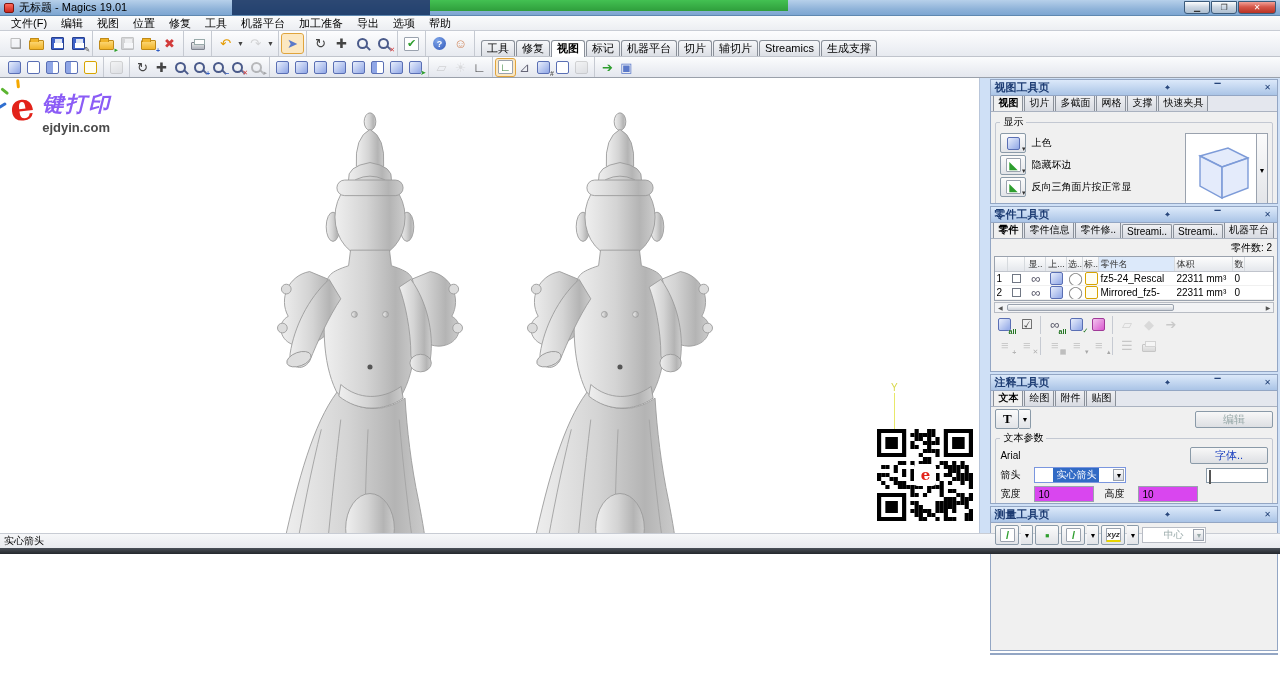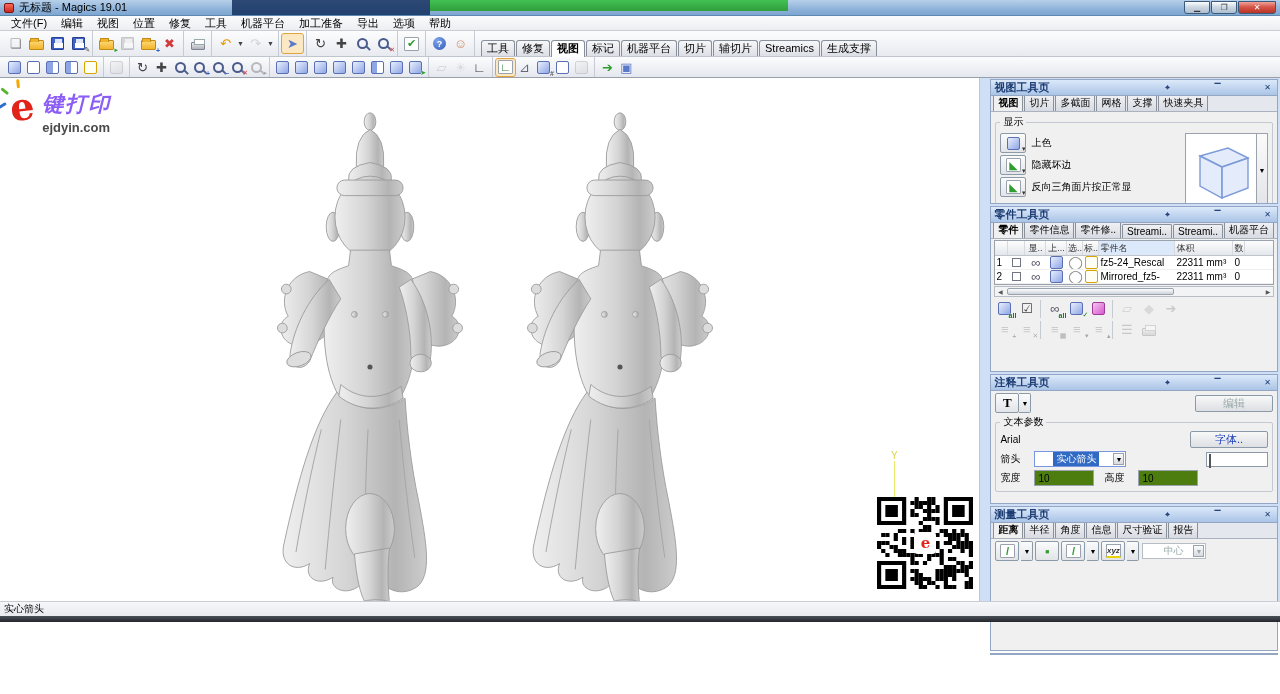--- a/index.html
+++ b/index.html
@@ -1,18 +1,18 @@
 <!DOCTYPE html>
 <html><head>
 <meta charset="utf-8">
 <style>
   * { margin:0; padding:0; box-sizing:border-box; }
   html,body { width:1280px; height:694px; overflow:hidden;
     font-family:"Liberation Sans","DejaVu Sans",sans-serif; font-size:11px; color:#000; }
-  #app { width:1280px; height:622px; display:flex; flex-direction:column; background:#eef2f8; }
+  #app { width:1280px; height:554px; display:flex; flex-direction:column; background:#eef2f8; }
 
   
   #titlebar { position:relative; height:16px; flex:0 0 16px;
     background:linear-gradient(#b7d0ea,#8fb3d9 60%,#7da6d2); border-bottom:1px solid #5f88b0;
     display:flex; align-items:center; padding:0 4px; overflow:hidden; }
   .deco-navy { position:absolute; left:232px; top:0; width:198px; height:100%; background:#14305e; opacity:.85; }
   .deco-green { position:absolute; left:430px; top:0; width:358px; height:11px; background:linear-gradient(#43c152,#2f9e3c); }
   #app-icon { width:10px; height:10px; background:linear-gradient(#ff6a5a,#c8281e); border:1px solid #7e150f; border-radius:2px; margin-right:5px; z-index:2; }
   #window-title { z-index:2; font-size:11px; }
   #win-controls { margin-left:auto; display:flex; gap:1px; z-index:3; }
@@ -141,21 +141,21 @@
   .formrow { display:flex; align-items:center; margin:3px 0; gap:4px; }
   .formrow .lab { width:30px; font-size:10px; }
   .selectbox { flex:1; height:16px; border:1px solid #7a96df; background:#fff; display:flex; align-items:center; padding-left:18px; position:relative; }
   .selectbox .val { background:#316ac5; color:#fff; padding:0 3px; font-size:10px; }
   .selectbox .da { position:absolute; right:1px; top:1px; bottom:1px; width:11px; background:linear-gradient(#fbfbfb,#d8dbe2); border:1px solid #9aa2ae;
     font-size:7px; display:flex; align-items:center; justify-content:center; }
   .selectbox.dis { border-color:#b8bcc4; color:#9aa; }
   .selectbox.dis .valtxt { color:#9aa; font-size:10px; padding-left:2px; }
   .swatch { width:62px; height:15px; border:1px solid #8a9aa8; background:#fff; padding:2px; }
   .swatch .inner { width:100%; height:100%; border:1px solid #555; }
-  .tinput { width:60px; height:16px; border:1px solid #9aa2ae; background:#4d7c0f; font-size:10px; padding:0 3px; font-family:inherit; }
+  .tinput { width:60px; height:16px; border:1px solid #9aa2ae; background:#d946ef; font-size:10px; padding:0 3px; font-family:inherit; }
 
   
   #measure-info-box { height:84px; }
 
   #statusbar { flex:0 0 13px; background:linear-gradient(#f6f7f9,#e8eaee); border-top:1px solid #c8ccd4;
     display:flex; align-items:center; padding:0 4px; font-size:10px; }
   #taskbar-sliver { flex:0 0 6px; background:linear-gradient(#4a5058,#24272c); }
 </style>
 </head>
 <body>
@@ -730,20 +730,23 @@
         </div>
         <div class="ptabs">
             <span class="ptab active">零件</span>
             <span class="ptab">零件信息</span>
             <span class="ptab">零件修..</span>
             <span class="ptab">Streami..</span>
             <span class="ptab">Streami..</span>
             <span class="ptab">机器平台</span>
           </div>
         <div class="pbody" style="padding:1px 3px">
+          <div id="part-count">
+            <span>零件数:</span> <span>2</span>
+          </div>
           <div id="part-table">
               <div class="prow head">
                 <span class="pc c-idx"></span>
                 <span class="pc c-cb"></span>
                 <span class="pc c-i">显..</span>
                 <span class="pc c-i">上...</span>
                 <span class="pc c-i2">选..</span>
                 <span class="pc c-i2">标..</span>
                 <span class="pc c-name hsel">零件名</span>
                 <span class="pc c-vol">体积</span>
@@ -878,20 +881,26 @@
       </div>
 
       <div class="panel" id="panel-annot" style="flex:0 0 130px">
         <div class="ptitle">
           <span>注释工具页</span>
             <span class="sp"></span>
           <span class="ptbtn">⌖</span>
           <span class="ptbtn">▔</span>
           <span class="ptbtn">✕</span>
         </div>
+        <div class="ptabs">
+            <span class="ptab active">文本</span>
+            <span class="ptab">绘图</span>
+            <span class="ptab">附件</span>
+            <span class="ptab">贴图</span>
+          </div>
         <div class="pbody" style="padding:2px 4px">
           <div style="display:flex; align-items:center;">
             <span class="iconbtn" style="font-family:'Liberation Serif',serif;font-weight:bold;font-size:13px">T</span>
             <span class="dropbtn">▼</span>
             <span style="flex:1"></span>
             <span class="btn dis" style="width:78px">编辑</span>
           </div>
           <fieldset style="margin-top:2px">
             <legend>文本参数</legend>
             <div style="display:flex;align-items:center">
@@ -920,28 +929,20 @@
       </div>
 
       <div class="panel" id="panel-measure" style="flex:0 0 145px">
         <div class="ptitle">
           <span>测量工具页</span>
             <span class="sp"></span>
           <span class="ptbtn">⌖</span>
           <span class="ptbtn">▔</span>
           <span class="ptbtn">✕</span>
         </div>
-        <div class="ptabs">
-            <span class="ptab active">距离</span>
-            <span class="ptab">半径</span>
-            <span class="ptab">角度</span>
-            <span class="ptab">信息</span>
-            <span class="ptab">尺寸验证</span>
-            <span class="ptab">报告</span>
-          </div>
         <div class="pbody" style="padding:2px 4px">
           <div style="display:flex;align-items:center;gap:2px" id="measure-tools">
               <span class="iconbtn">
                 <i class="gly box" style="color: rgb(46, 158, 46);">/</i>
               </span>
               <span class="dropbtn">▼</span>
               <span class="iconbtn">
                 <i class="gly" style="color: rgb(46, 158, 46);">▪</i>
               </span>
               <span class="iconbtn">

